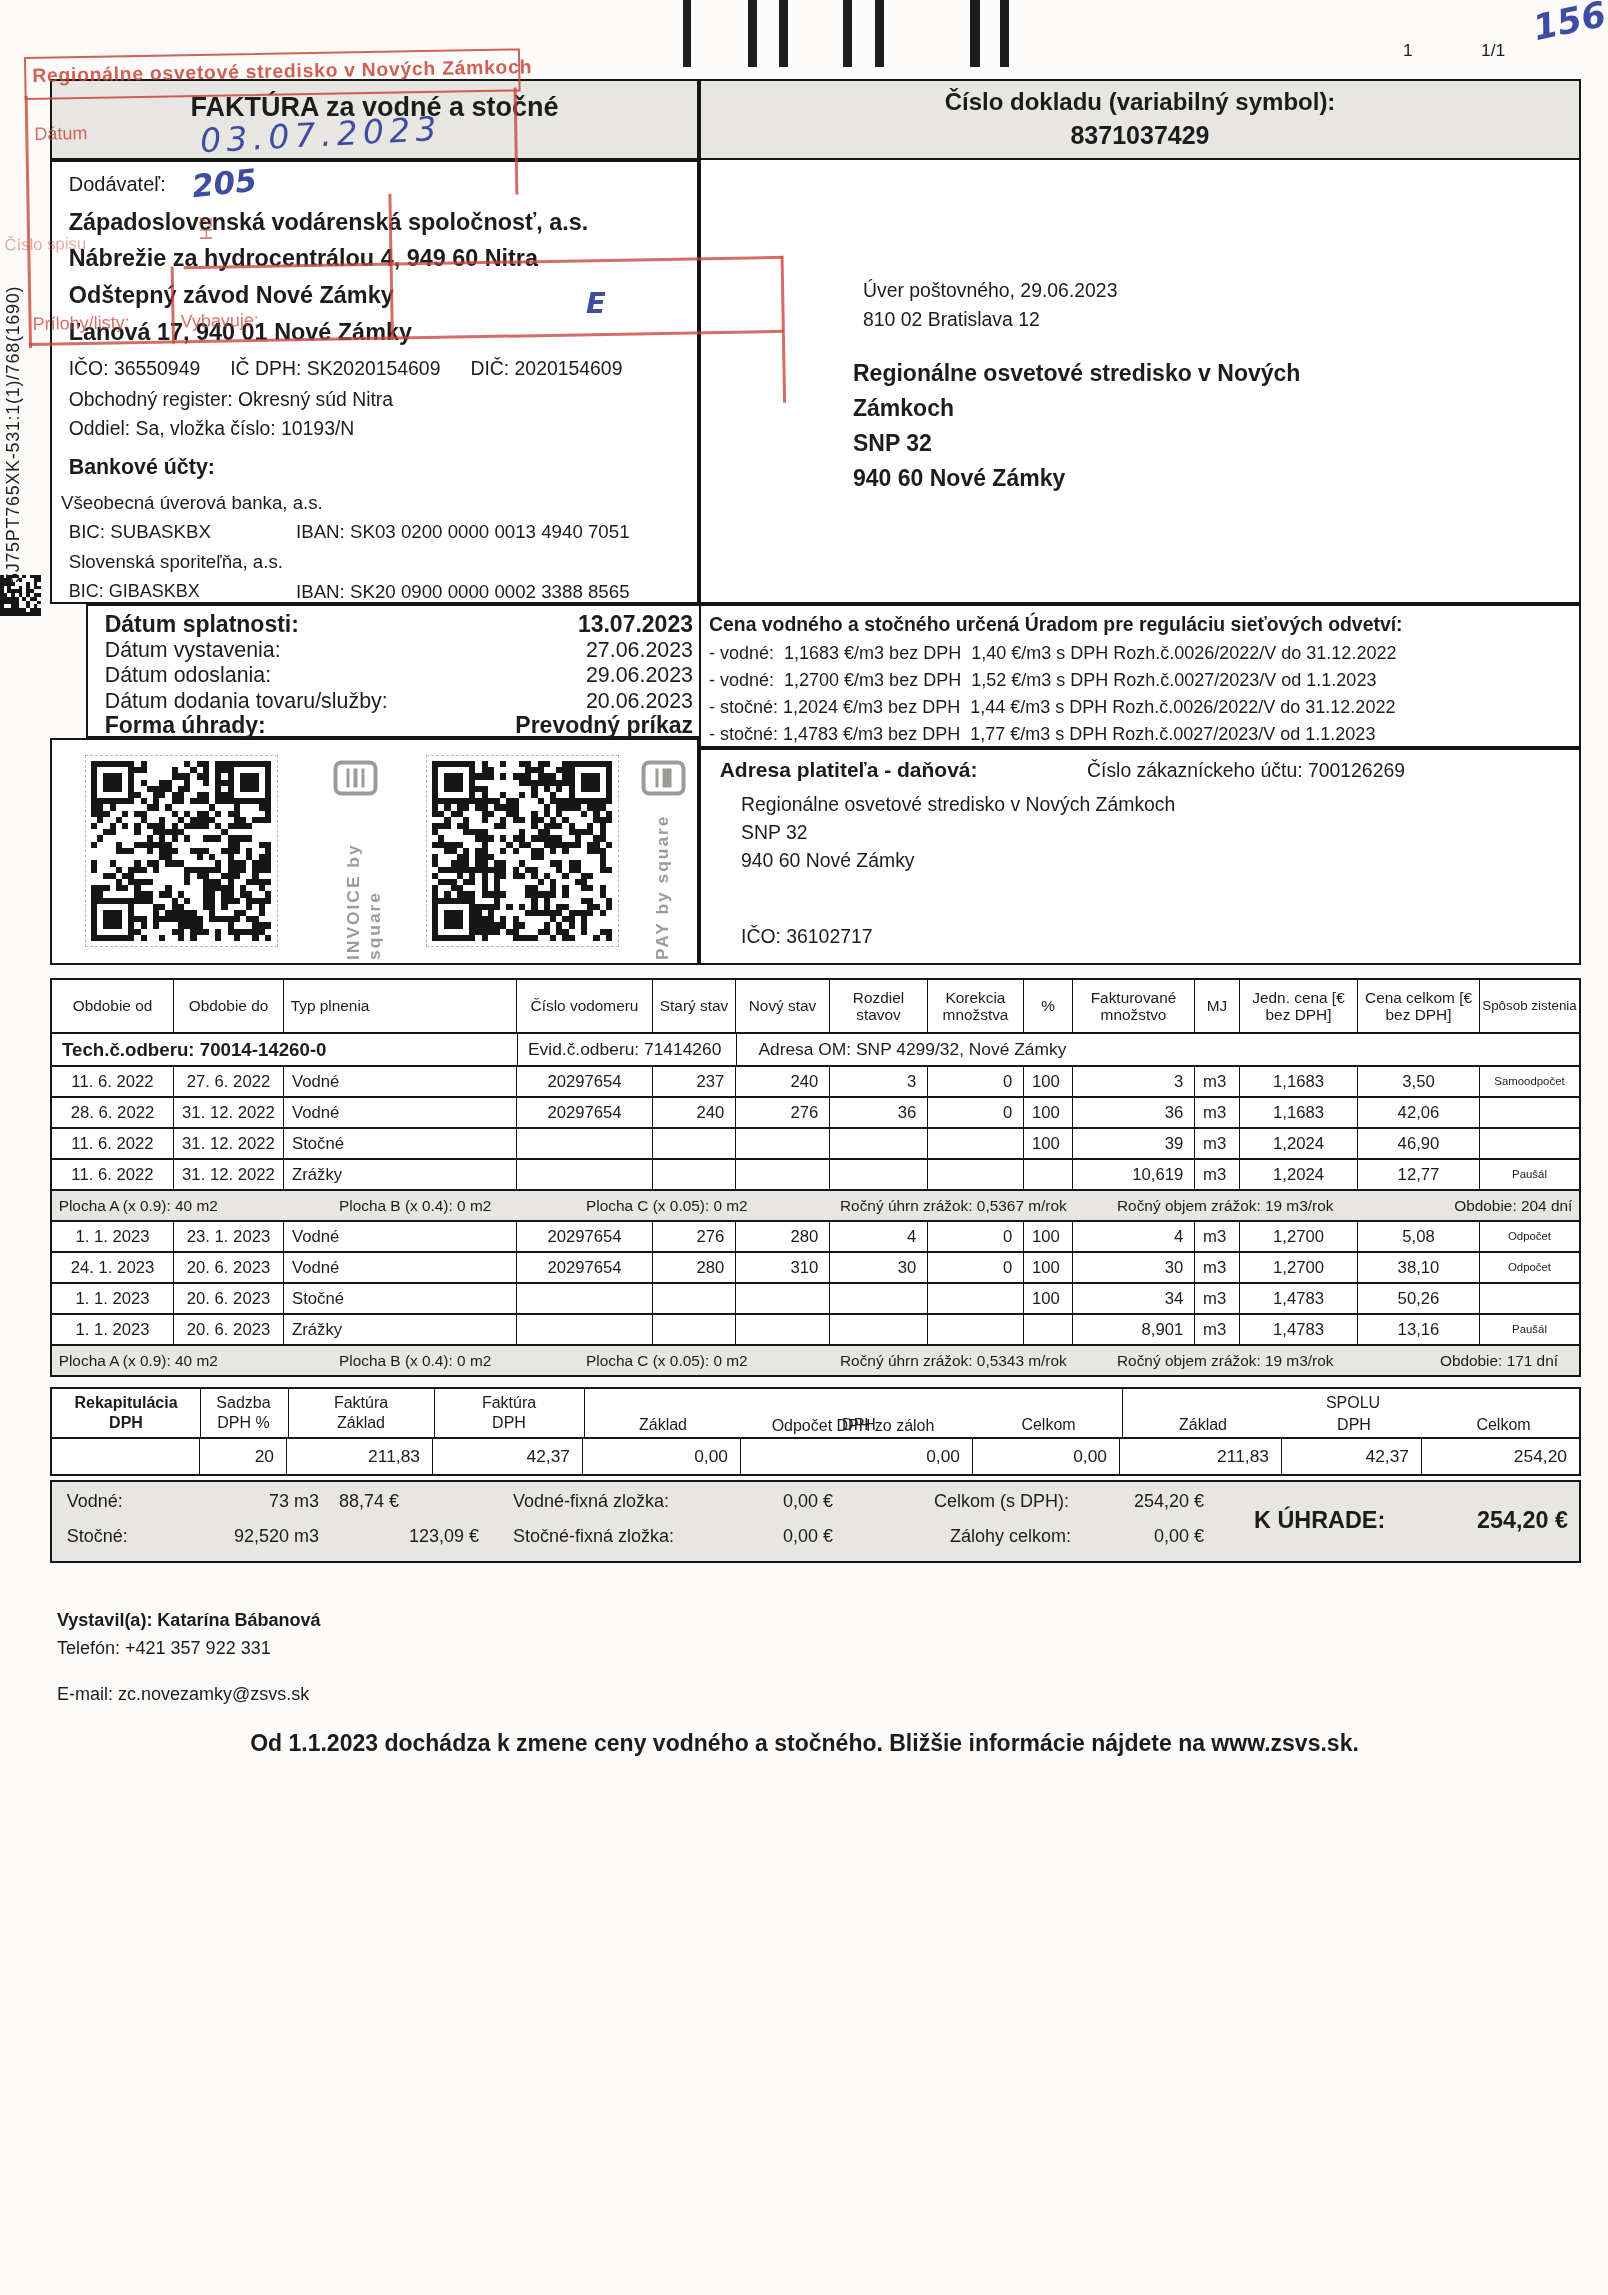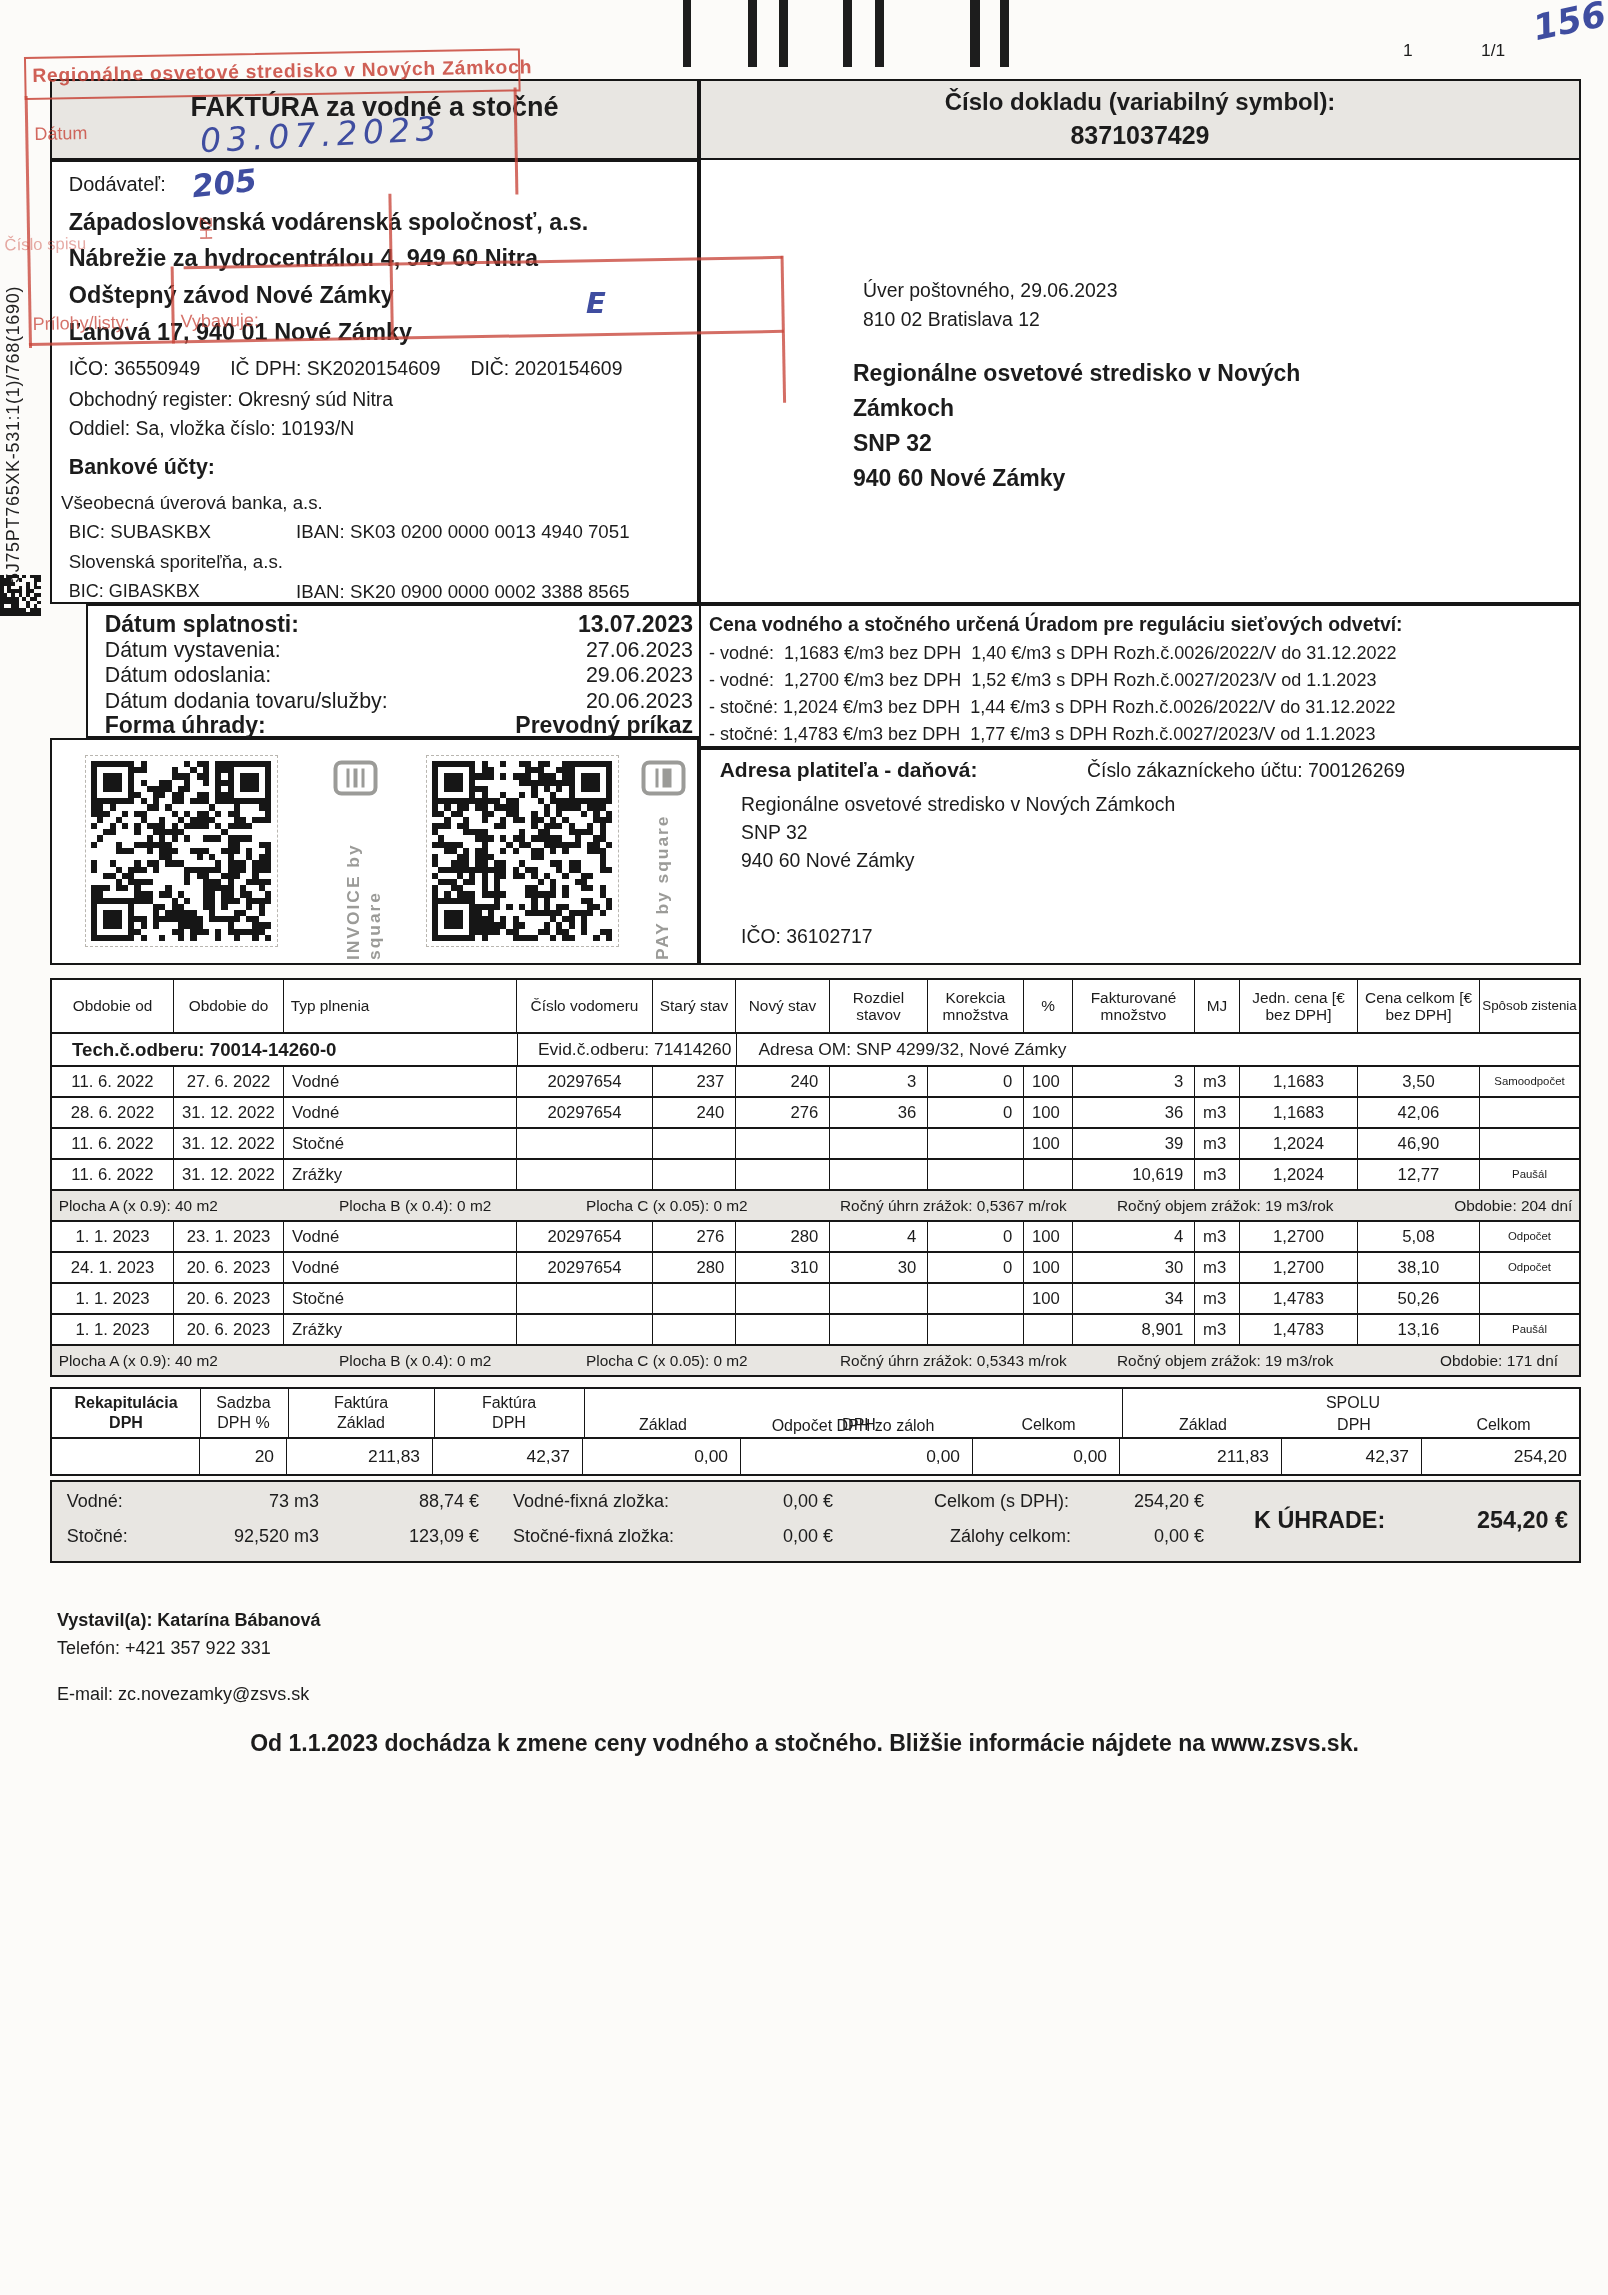--- a/index.html
+++ b/index.html
@@ -17,21 +17,21 @@
   .stampline{position:absolute;background:#c8453a;opacity:.78;}
   .stampbox{position:absolute;border:2.7px solid #c8453a;opacity:.85;}
   
   .ct{position:absolute;left:50px;top:978px;width:1531px;border:2px solid #161616;background:#fff;box-sizing:border-box;
       --ctcols:122px 110px 233px 136px 83px 94px 98px 96px 49px 122px 45px 118px 122px 1fr;}
   .ct-head{display:grid;grid-template-columns:var(--ctcols);height:52px;border-bottom:2px solid #161616;}
   .ct-h{display:flex;align-items:center;justify-content:center;text-align:center;
         font-size:15.4px;line-height:17.4px;border-right:1.3px solid #161616;padding:1.3px;box-sizing:border-box;}
   .ct-head .ct-h:last-child{border-right:0;}
   .ct-sub{display:grid;grid-template-columns:466px 219px 1fr;height:31px;border-bottom:2px solid #161616;}
-  .ct-s{font-size:17.4px;line-height:31px;padding-left:20px;border-right:1.3px solid #161616;box-sizing:border-box;overflow:hidden;}
+  .ct-s{font-size:17.4px;line-height:31px;padding-left:10px;border-right:1.3px solid #161616;box-sizing:border-box;overflow:hidden;}
   .ct-sub .ct-s:last-child{border-right:0;}
   .ct-row{display:grid;grid-template-columns:var(--ctcols);height:29px;border-bottom:2px solid #161616;}
   .ct-cell{font-size:16.7px;line-height:29px;border-right:1.3px solid #161616;box-sizing:border-box;overflow:hidden;}
   .ct-row .ct-cell:last-child{border-right:0;}
   .a-c{text-align:center}.a-l{text-align:left;padding-left:8px}.a-r{text-align:right;padding-right:10.7px}
   .a-s{text-align:center;font-size:11.4px;}
   .ct-band{position:relative;height:29px;background:#e8e6e2;border-bottom:2px solid #161616;font-size:15.4px;line-height:29px;}
   .ct > .ct-band:last-child{border-bottom:0;}
   .bandt{position:absolute;white-space:nowrap;}
   
@@ -1340,21 +1340,21 @@
       <div class="rc-val">0,00</div>
       <div class="rc-val">211,83</div>
       <div class="rc-val">42,37</div>
       <div class="rc-val">254,20</div>
     </div>
   </div>
 
   <div class="sum">
     <div class="t" style="left:14.7px;top:9.4px;">Vodné:</div>
     <div class="t" style="left:100px;top:9.4px;width:167px;text-align:right;">73 m3</div>
-    <div class="t" style="left:287px;top:9.4px;width:140px;text-align:right;">88,74 €</div>
+    <div class="t" style="left:287px;top:9.4px;width:140px;text-align:left;">88,74 €</div>
     <div class="t" style="left:461px;top:9.4px;">Vodné-fixná zložka:</div>
     <div class="t" style="left:661px;top:9.4px;width:120px;text-align:right;">0,00 €</div>
     <div class="t" style="left:882px;top:9.4px;">Celkom (s DPH):</div>
     <div class="t" style="left:1032px;top:9.4px;width:120px;text-align:right;">254,20 €</div>
     <div class="t" style="left:14.7px;top:44px;">Stočné:</div>
     <div class="t" style="left:100px;top:44px;width:167px;text-align:right;">92,520 m3</div>
     <div class="t" style="left:287px;top:44px;width:140px;text-align:right;">123,09 €</div>
     <div class="t" style="left:461px;top:44px;">Stočné-fixná zložka:</div>
     <div class="t" style="left:661px;top:44px;width:120px;text-align:right;">0,00 €</div>
     <div class="t" style="left:898px;top:44px;">Zálohy celkom:</div>

